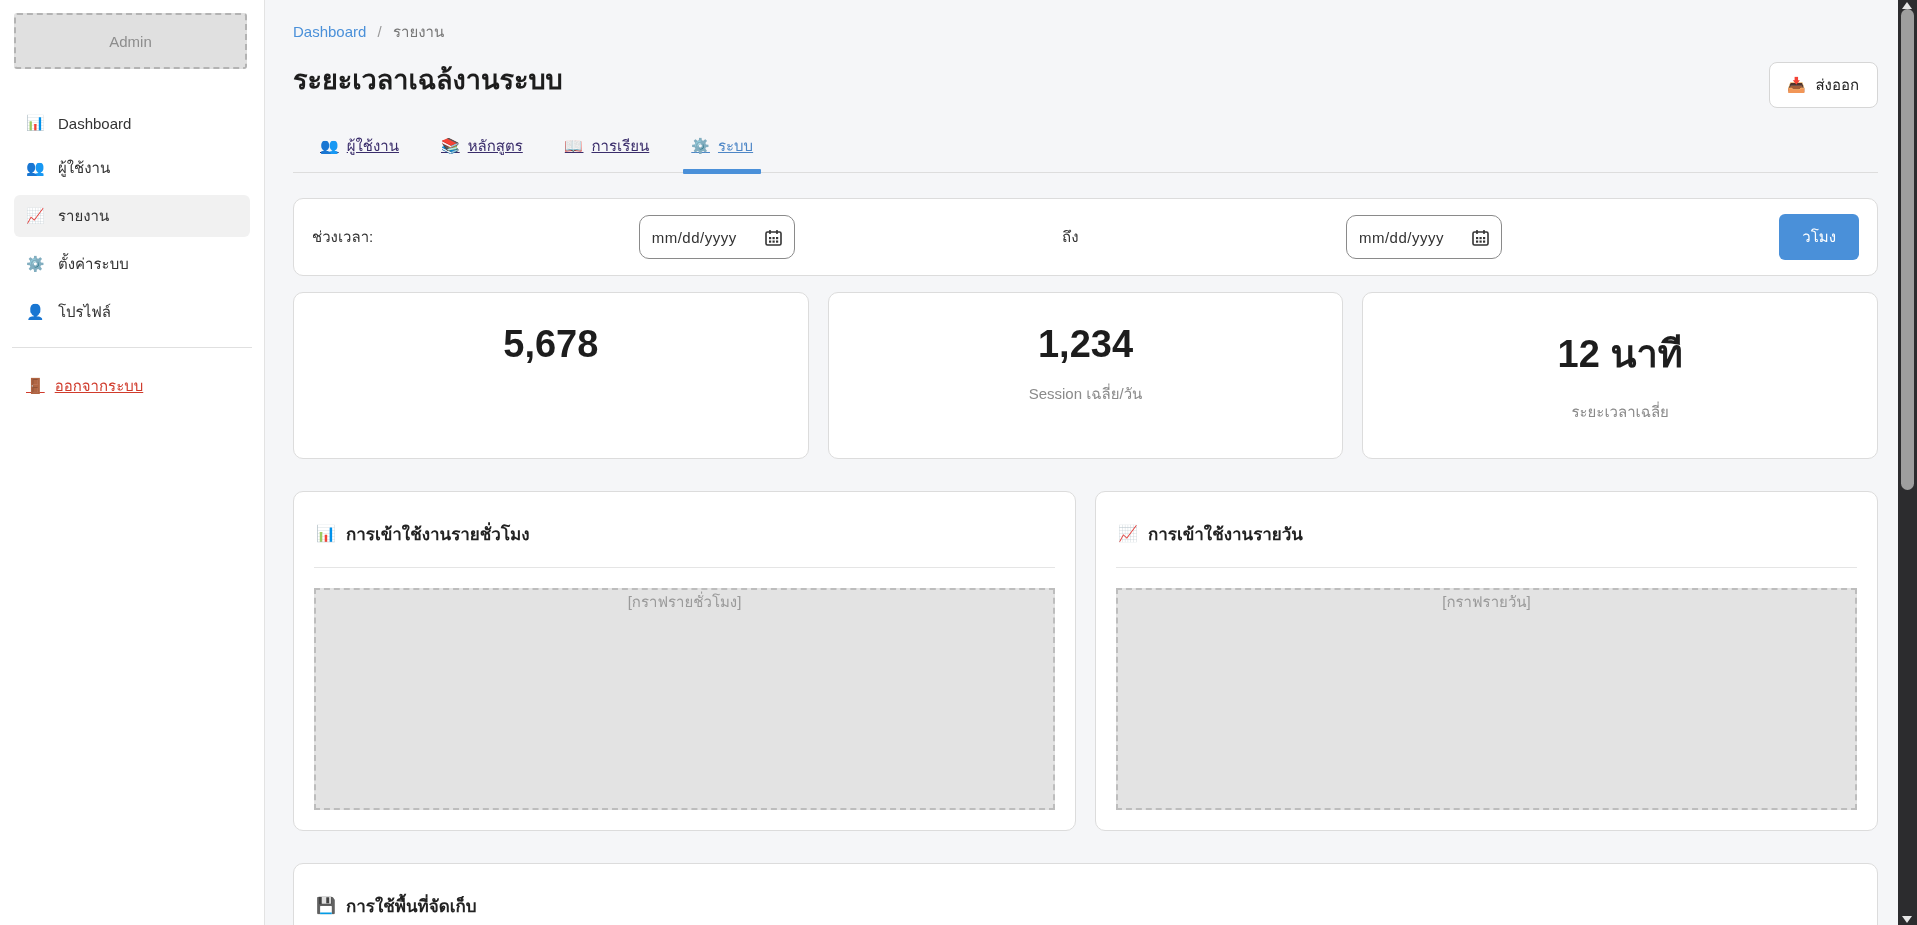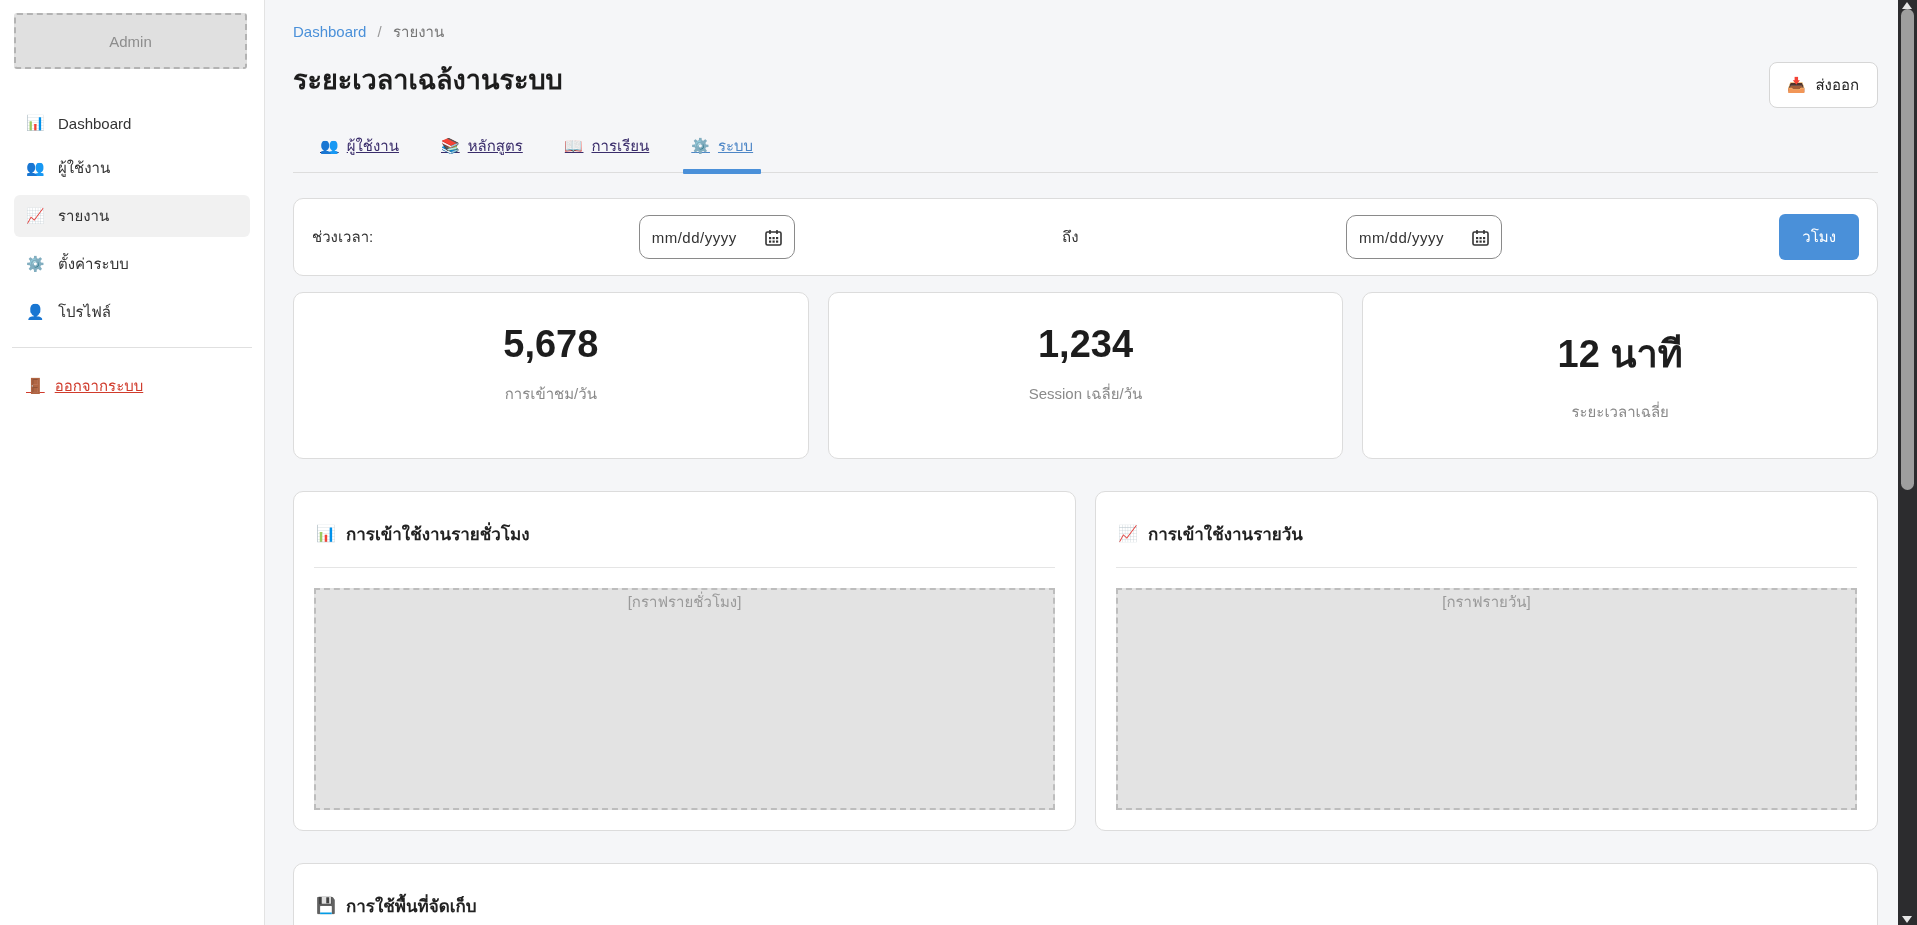--- a/index.html
+++ b/index.html
@@ -221,21 +221,20 @@
           <rect x="11" y="11.5" width="2.2" height="2.2" fill="#333"></rect>
       </svg>
     </div>
 
     <button class="filter-btn">วโมง</button>
   </div>
 
   <div class="stats-row">
     <div class="card stat-card">
       <div class="stat-value">5,678</div>
-      <div class="stat-label">การเข้าชม/วัน</div>
     </div>
     <div class="card stat-card">
       <div class="stat-value">1,234</div>
       <div class="stat-label">Session เฉลี่ย/วัน</div>
     </div>
     <div class="card stat-card">
       <div class="stat-value">12 นาที</div>
       <div class="stat-label">ระยะเวลาเฉลี่ย</div>
     </div>
   </div>

